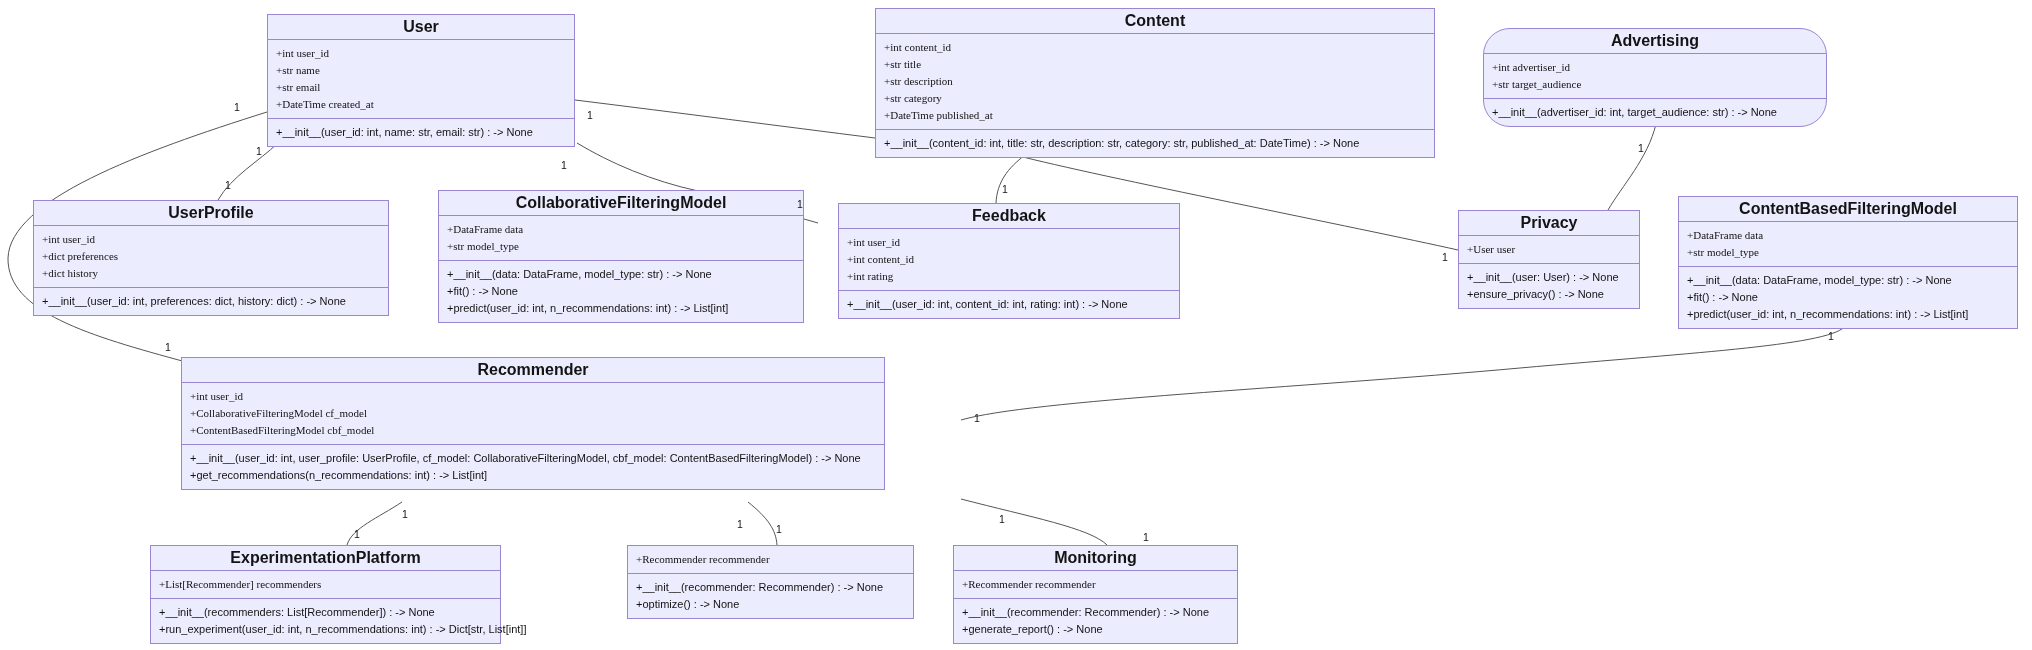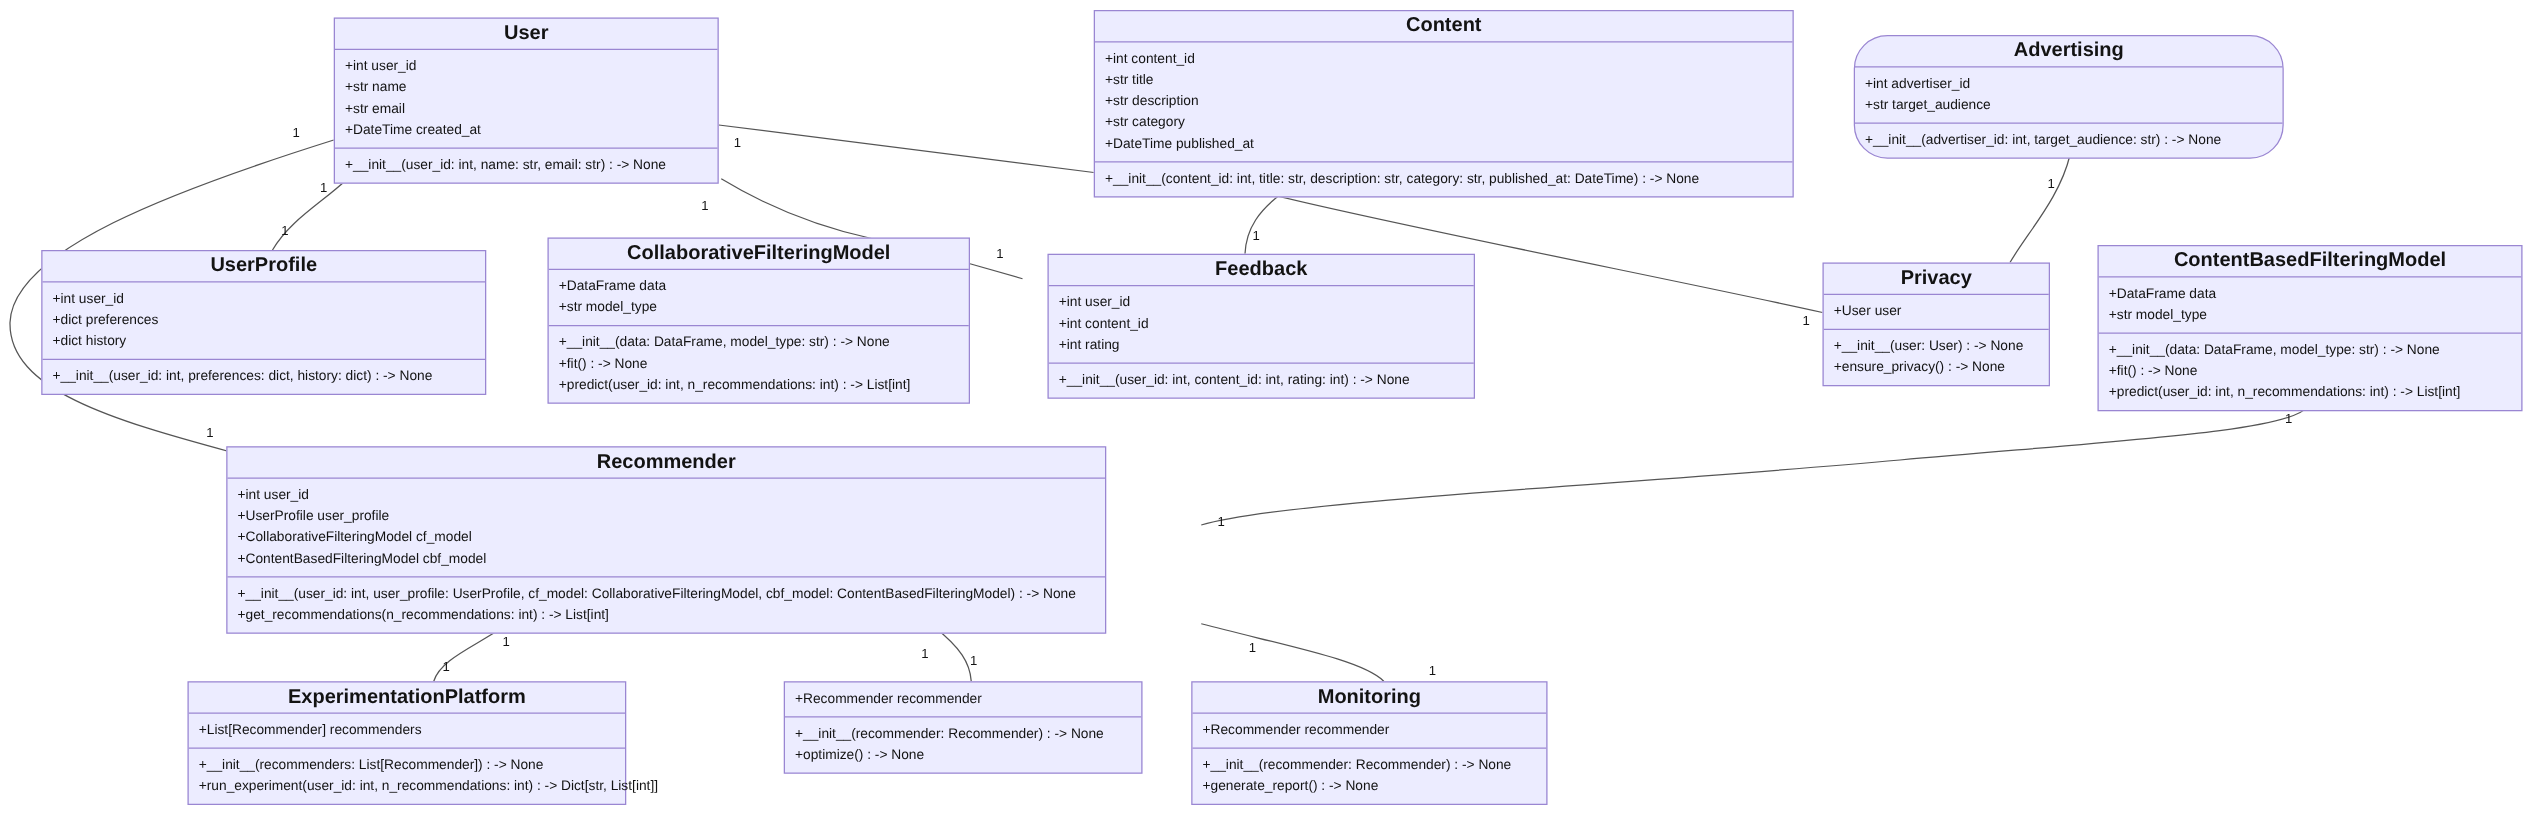--- a/index.html
+++ b/index.html
@@ -31,20 +31,21 @@
     text-align: center;
     font-weight: bold;
     font-size: 16px;
     border-bottom: 1px solid #9a86d2;
     white-space: nowrap;
     overflow: hidden;
   }
   .class-attrs {
     padding: 5px 0;
     border-bottom: 1px solid #9a86d2;
+    font-family: Liberation Serif, serif;
   }
   .class-methods { padding: 5px 0; }
   .member-row {
     line-height: 17px;
     padding: 0 8px;
     white-space: nowrap;
   }
   .mult {
     position: absolute;
     transform: translate(-50%, -50%);
@@ -110,21 +111,21 @@
     <div class="class-title">UserProfile</div>
     <div class="class-attrs">
         <div class="member-row">+int user_id</div>
         <div class="member-row">+dict preferences</div>
         <div class="member-row">+dict history</div>
       </div>
     <div class="class-methods">
         <div class="member-row">+__init__(user_id: int, preferences: dict, history: dict) : -&gt; None</div>
       </div>
   </div>
-    <div class="class-box" style="left: 438px; top: 190px; width: 338px;">
+    <div class="class-box" style="left: 438px; top: 190px; width: 366px;">
     <div class="class-title">CollaborativeFilteringModel</div>
     <div class="class-attrs">
         <div class="member-row">+DataFrame data</div>
         <div class="member-row">+str model_type</div>
       </div>
     <div class="class-methods">
         <div class="member-row">+__init__(data: DataFrame, model_type: str) : -&gt; None</div>
         <div class="member-row">+fit() : -&gt; None</div>
         <div class="member-row">+predict(user_id: int, n_recommendations: int) : -&gt; List[int]</div>
       </div>
@@ -159,21 +160,20 @@
     <div class="class-methods">
         <div class="member-row">+__init__(data: DataFrame, model_type: str) : -&gt; None</div>
         <div class="member-row">+fit() : -&gt; None</div>
         <div class="member-row">+predict(user_id: int, n_recommendations: int) : -&gt; List[int]</div>
       </div>
   </div>
     <div class="class-box" style="left: 181px; top: 357px; width: 704px;">
     <div class="class-title">Recommender</div>
     <div class="class-attrs">
         <div class="member-row">+int user_id</div>
-        <div class="member-row">+UserProfile user_profile</div>
         <div class="member-row">+CollaborativeFilteringModel cf_model</div>
         <div class="member-row">+ContentBasedFilteringModel cbf_model</div>
       </div>
     <div class="class-methods">
         <div class="member-row">+__init__(user_id: int, user_profile: UserProfile, cf_model: CollaborativeFilteringModel, cbf_model: ContentBasedFilteringModel) : -&gt; None</div>
         <div class="member-row">+get_recommendations(n_recommendations: int) : -&gt; List[int]</div>
       </div>
   </div>
     <div class="class-box" style="left: 150px; top: 545px; width: 351px;">
     <div class="class-title">ExperimentationPlatform</div>

